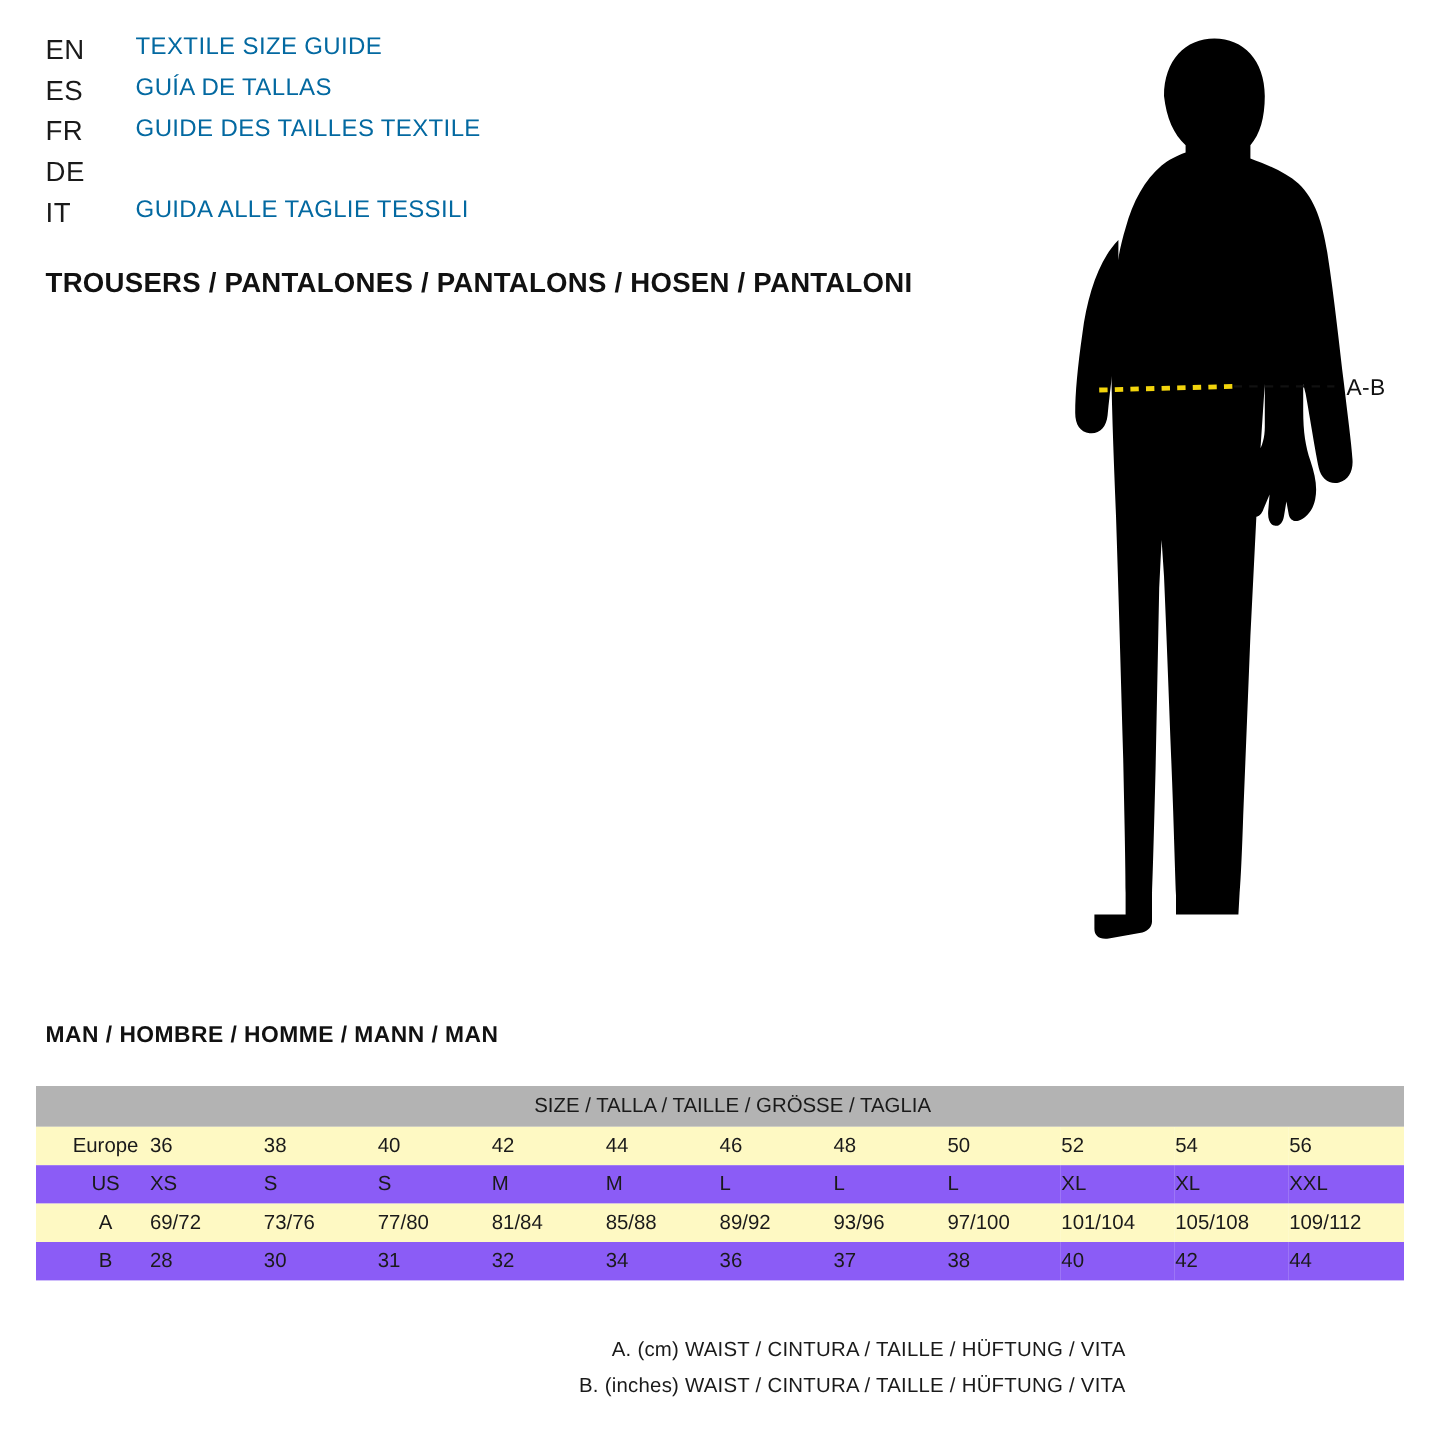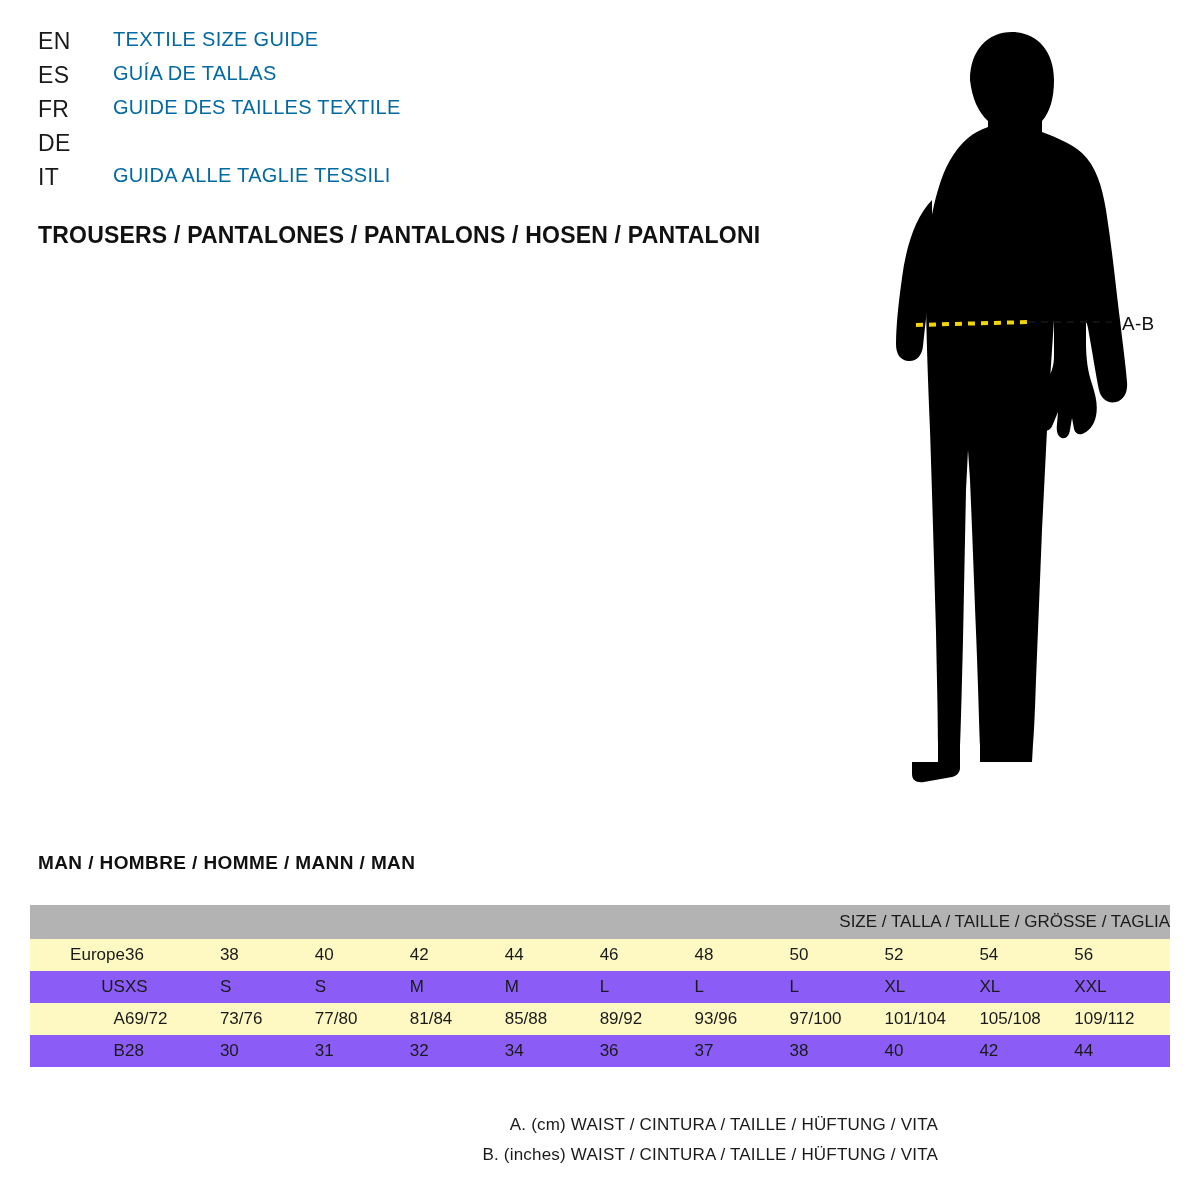--- a/index.html
+++ b/index.html
@@ -96,21 +96,21 @@
   }
   table.size-table td {
     height: 32px;
     font-size: 17px;
     color: #1a1a1a;
     text-align: left;
     padding: 0;
     border: none;
   }
   table.size-table td.rowlabel {
-    text-align: right;
+    text-align: center;
     padding-left: 21px;
     width: 170px;
   }
   tr.head td {
     background: #b3b3b3;
     font-weight: normal;
     font-size: 17px;
     height: 34px;
   }
   tr.band td {

